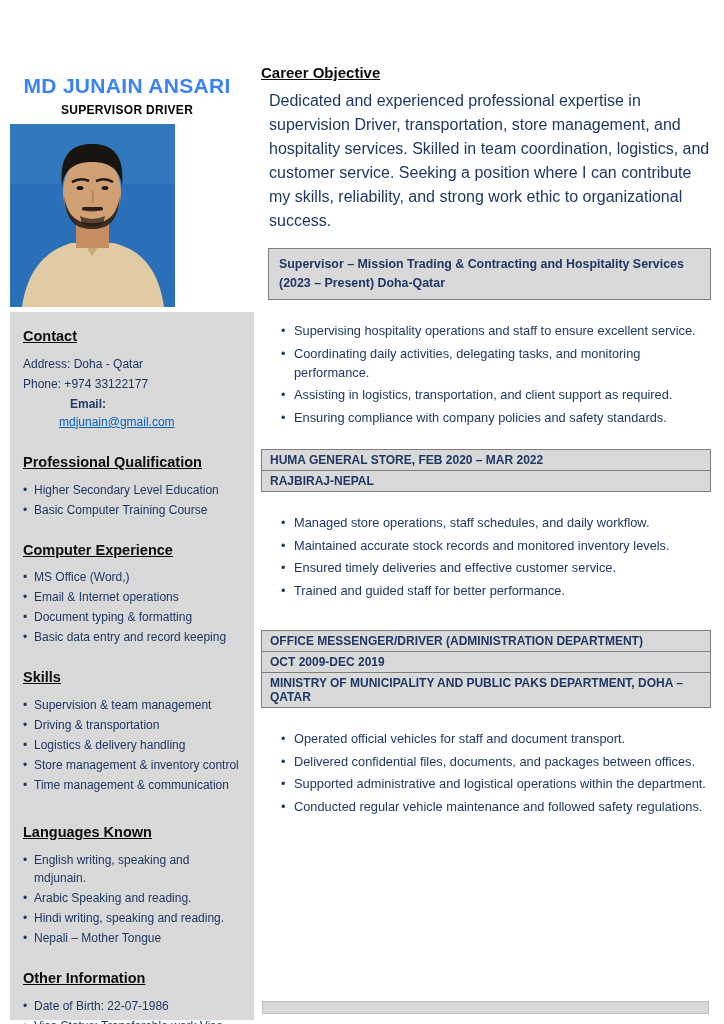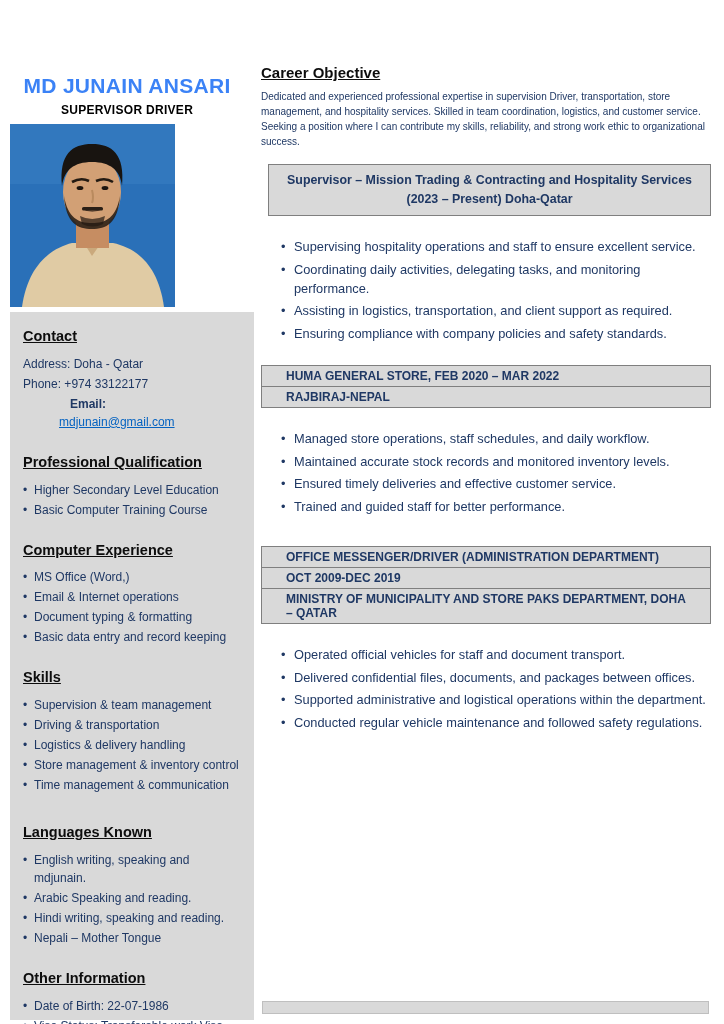--- a/index.html
+++ b/index.html
@@ -39,31 +39,31 @@
   ul.side-list li { position:relative; padding-left:11px; margin-bottom:2px; }
   ul.side-list li::before { content:"\2022"; position:absolute; left:0; top:0; color:#1f3864; }
   .gap-extra { margin-top:28px; }
 
   
   .main { position:absolute; left:261px; top:64px; width:450px; }
   .main-heading {
     font-size:15px; font-weight:bold; color:#0d0d0d;
     text-decoration:underline; margin-bottom:8px;
   }
-  .objective-text { font-size:10px; line-height:1.5; color:#1f3864; }
+  .objective-text { font-size:16px; line-height:1.5; color:#1f3864;margin-left:8px; }
 
   .job1-header {
     margin-top:15px; margin-left:7px; width:443px;
     background:#d9d9d9; border:1px solid #7f7f7f;
     padding:6px 10px; font-size:12.4px; font-weight:bold;
-    color:#1f3864; line-height:1.55;text-align:center;
+    color:#1f3864; line-height:1.55;
   }
   .header-row {
     width:450px; background:#d9d9d9; border:1px solid #7f7f7f;
-    padding:3px 24px; font-size:12px; font-weight:bold;
+    padding:3px 8px; font-size:12px; font-weight:bold;
     color:#1f3864; margin-top:-1px;
   }
   .header-rows { margin-top:22px; }
   .header-rows .header-row:first-child { margin-top:0; }
 
   ul.bullets { list-style:none; margin:22px 0 0 20px; }
   ul.bullets li {
     position:relative; padding-left:13px; margin-bottom:4px;
     font-size:12.8px; line-height:1.45; color:#1f3864;
   }
@@ -196,21 +196,21 @@
     <ul class="bullets">
       <li>Managed store operations, staff schedules, and daily workflow.</li>
       <li>Maintained accurate stock records and monitored inventory levels.</li>
       <li>Ensured timely deliveries and effective customer service.</li>
       <li>Trained and guided staff for better performance.</li>
     </ul>
 
     <div class="header-rows" style="margin-top:30px;">
       <div class="header-row">OFFICE MESSENGER/DRIVER (ADMINISTRATION DEPARTMENT)</div>
       <div class="header-row">OCT 2009-DEC 2019</div>
-      <div class="header-row">MINISTRY OF MUNICIPALITY AND STORE PAKS DEPARTMENT, DOHA – QATAR</div>
+      <div class="header-row">MINISTRY OF MUNICIPALITY AND PUBLIC PAKS DEPARTMENT, DOHA – QATAR</div>
     </div>
     <ul class="bullets">
       <li>Operated official vehicles for staff and document transport.</li>
       <li>Delivered confidential files, documents, and packages between offices.</li>
       <li>Supported administrative and logistical operations within the department.</li>
       <li>Conducted regular vehicle maintenance and followed safety regulations.</li>
     </ul>
 
   </div>
 

